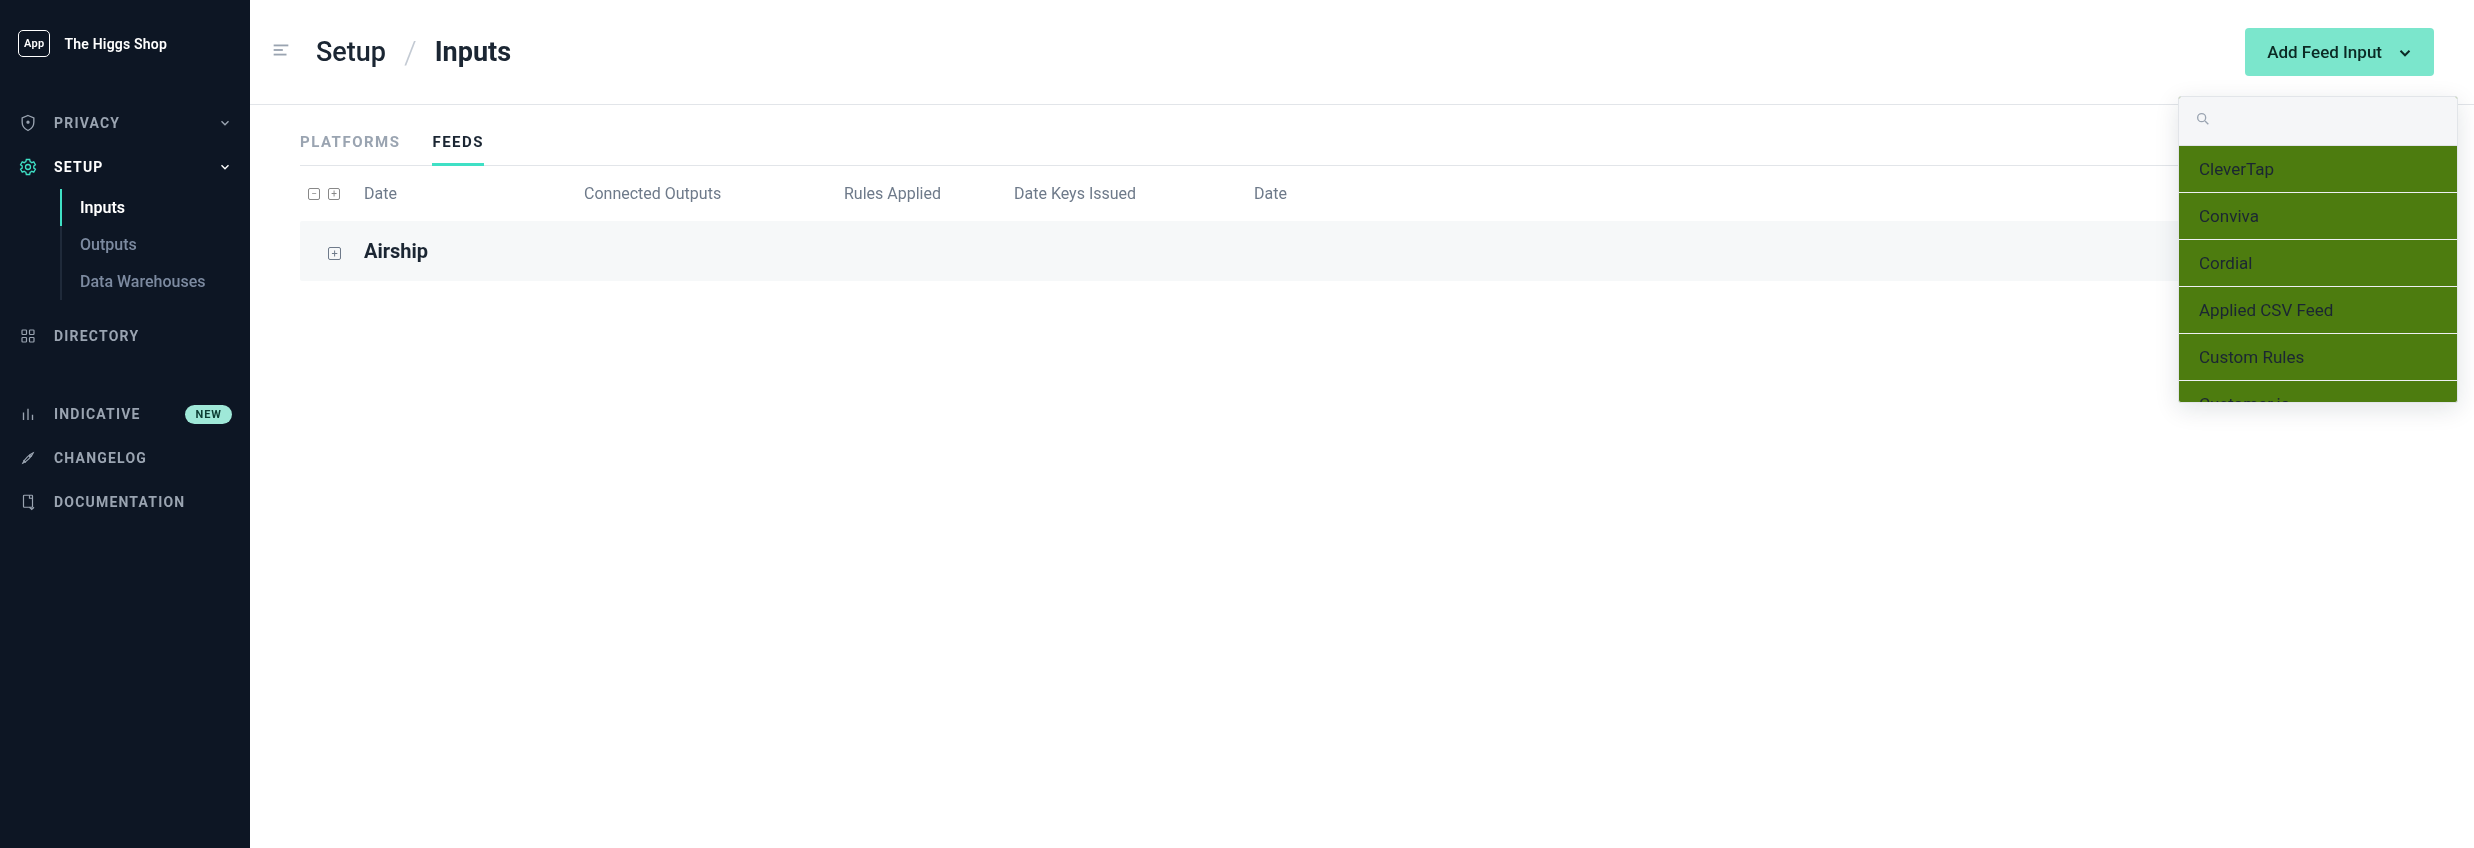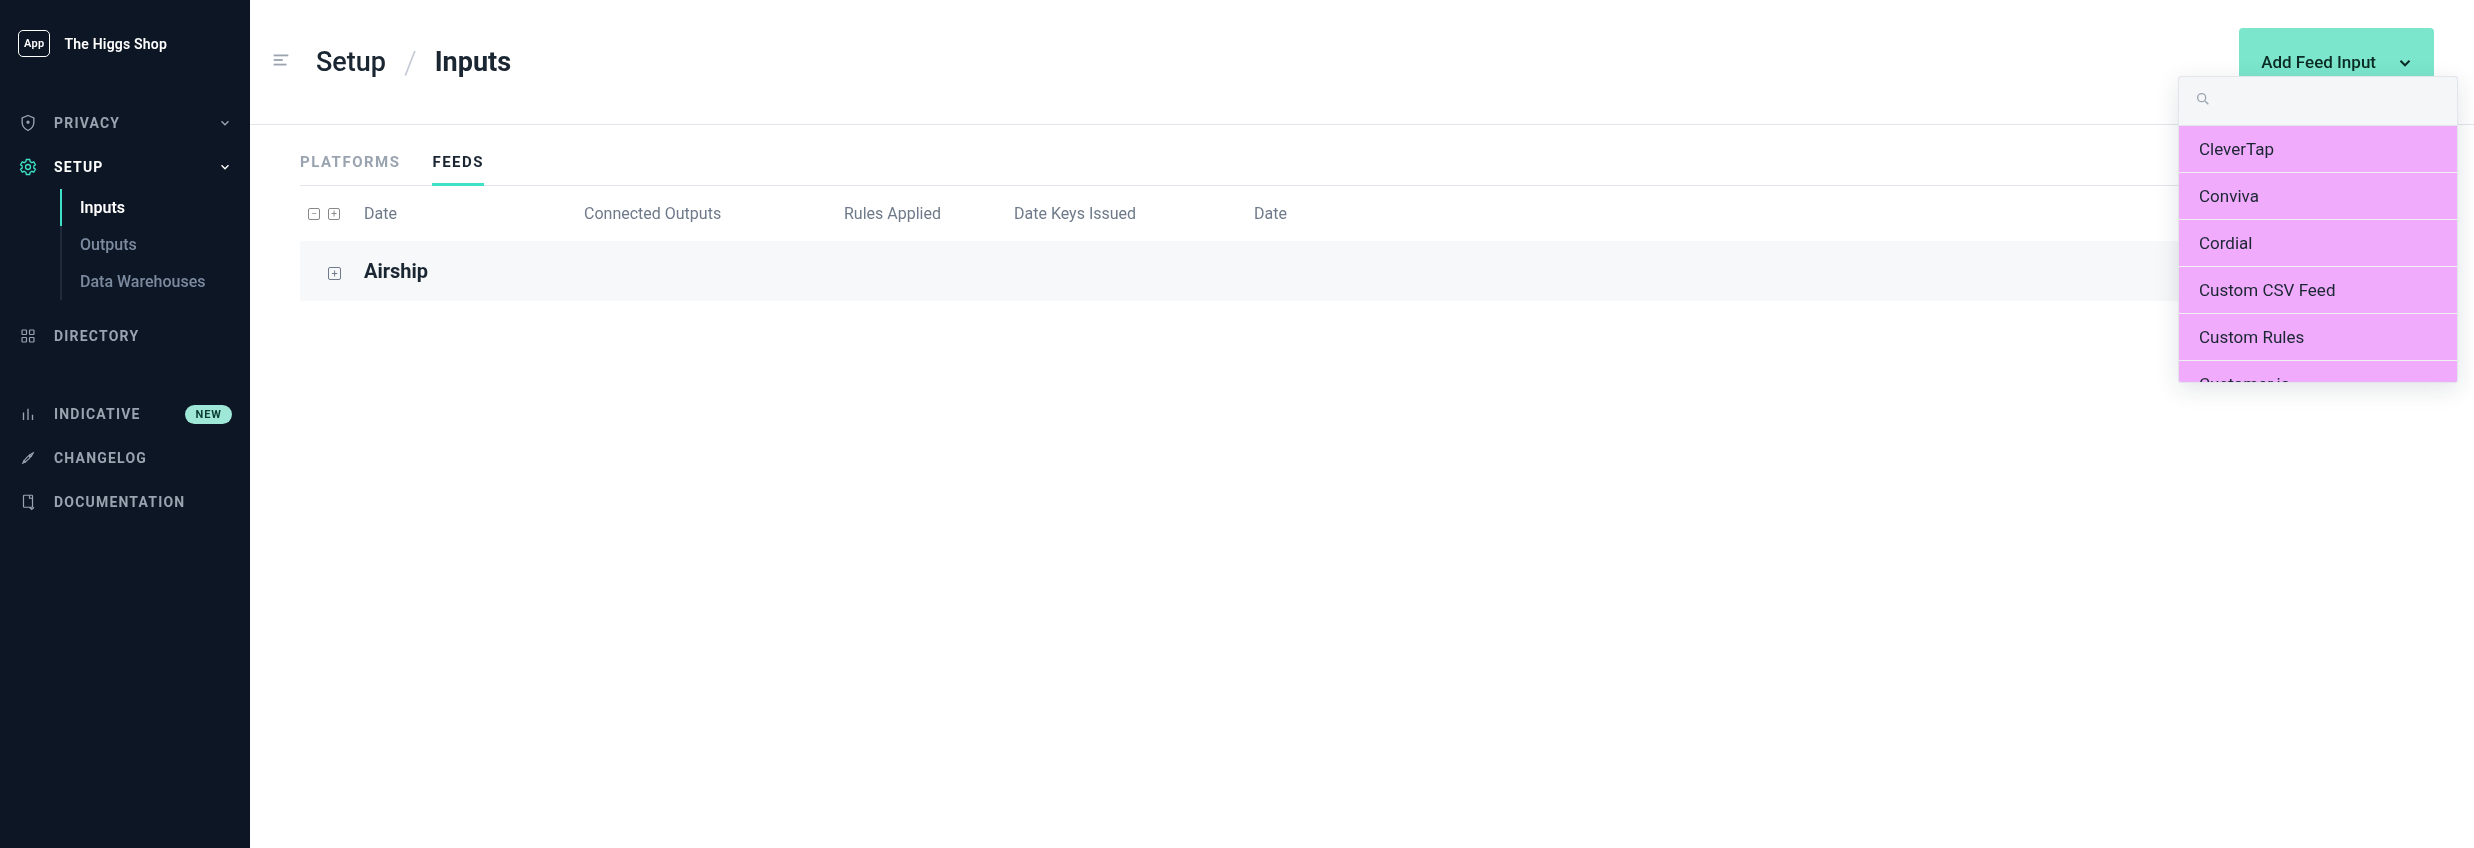--- a/index.html
+++ b/index.html
@@ -157,26 +157,26 @@
       font-weight: 700;
     }
     .topbar-spacer {
       flex: 1;
     }
     .add-button {
       background: #7be6cc;
       color: #0b2b25;
       font-size: 17px;
       font-weight: 500;
-      padding: 24px 22px;
+      padding: 14px 22px;
       border: none;
       border-radius: 4px;
       display: flex;
       align-items: center;
-      gap: 20px;
+      gap: 14px;
       cursor: pointer;
       position: relative;
     }
     .add-button .chev {
       width: 16px;
       height: 16px;
     }
 
     .content {
       padding: 24px 40px 0 50px;
@@ -261,24 +261,24 @@
       justify-content:center;
       color:#6e7a8a;
       font-size:11px;
       line-height:1;
       margin-left:20px;
     }
 
     
     .dropdown {
       position: absolute;
-      top: 76px;
+      top: 96px;
       right: 16px;
       width: 280px;
-      background: #f0abfc;
+      background: #4d7c0f;
       border: 1px solid #e2e5e9;
       border-radius: 3px;
       box-shadow: 0 6px 24px rgba(20,30,50,0.12);
       z-index: 20;
       overflow: hidden;
     }
     .dropdown::before {
       content:"";
       position:absolute;
       top:-8px;
@@ -500,19 +500,19 @@
             <line x1="15" y1="15" x2="20" y2="20"></line>
           </svg>
       </span>
       <input type="text" autofocus="" placeholder="" style="">
     </div>
     <div class="dd-list" id="dd-list">
 
     <div class="dd-item">CleverTap</div>
         <div class="dd-item">Conviva</div>
         <div class="dd-item">Cordial</div>
-        <div class="dd-item">Custom CSV Feed</div>
+        <div class="dd-item">Applied CSV Feed</div>
         <div class="dd-item">Custom Rules</div>
         <div class="dd-item">Customer.io</div>
       </div>
   </div>
 
 </main>
 
 </body></html>

